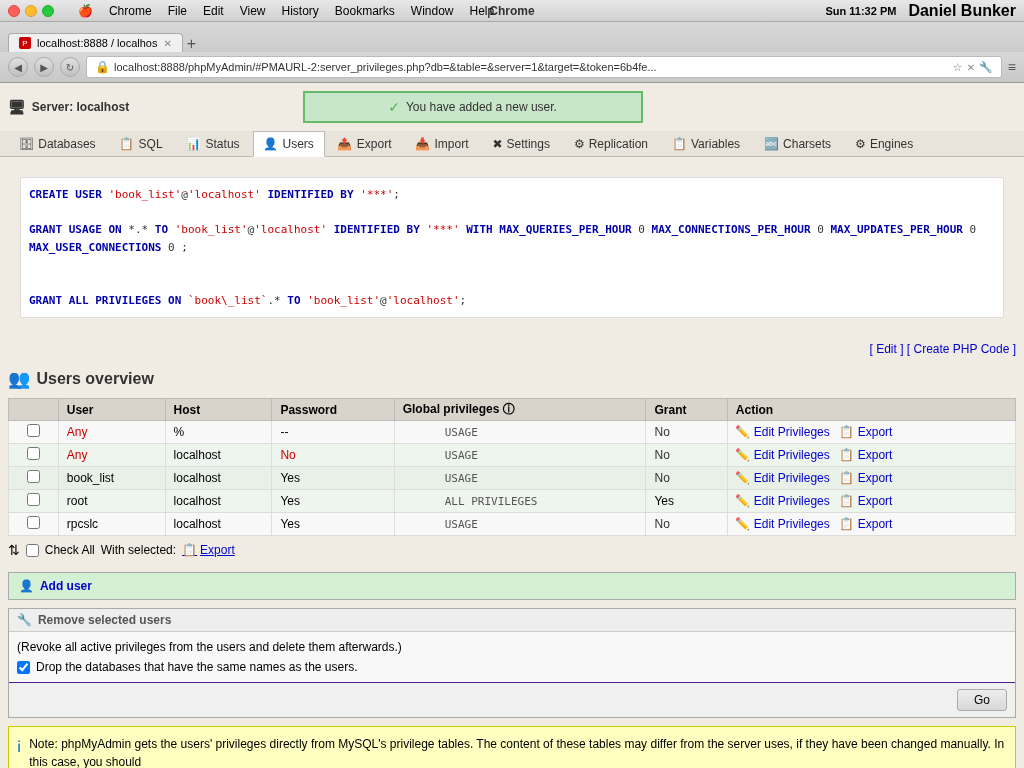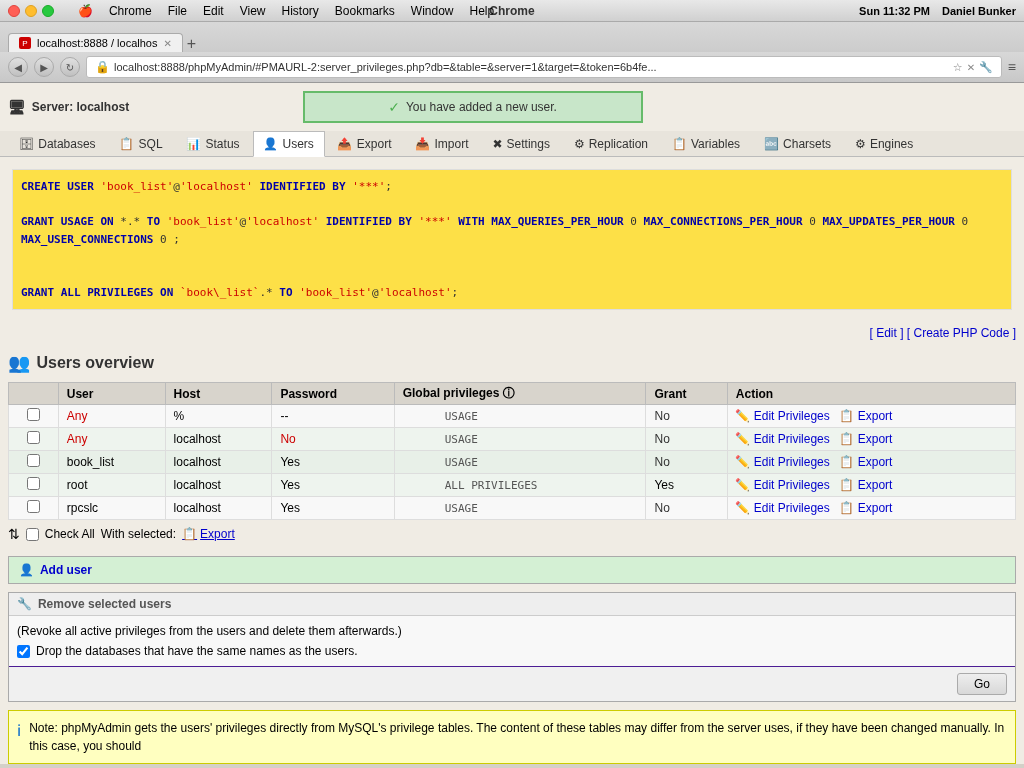--- a/index.html
+++ b/index.html
@@ -155,23 +155,23 @@
     }
     .nav-tab.active {
       background: white;
       border-color: #bbb;
       border-bottom: 1px solid white;
       margin-bottom: -1px;
     }
 
     
     .sql-output {
-      background: #fde047;
+      background: #ffffff;
       border: 1px solid #ddd;
-      margin: 12px;
+      margin: 20px;
       padding: 8px;
       font-family: monospace;
       font-size: 11px;
       color: #333;
       line-height: 1.6;
     }
     .sql-output .kw { color: #0000aa; font-weight: bold; }
     .sql-output .str { color: #cc0000; }
 
     .edit-links {
@@ -321,21 +321,21 @@
     <span>Edit</span>
     <span>View</span>
     <span>History</span>
     <span>Bookmarks</span>
     <span>Window</span>
     <span>Help</span>
   </div>
   <span style="font-size:12px; color:#333;">Chrome</span>
   <div class="mac-titlebar-right">
     <span style="font-size:11px;">Sun 11:32 PM</span>
-    <span style="font-size:11px;">Daniel Bunker</span>
+    <span style="font-size:16px;">Daniel Bunker</span>
   </div>
 </div>
 
 <div class="browser-chrome">
   <div class="tab-bar">
     <div class="tab">
       <div class="tab-favicon">P</div>
       <span>localhost:8888 / localhos</span>
       <span class="tab-close">✕</span>
     </div>

